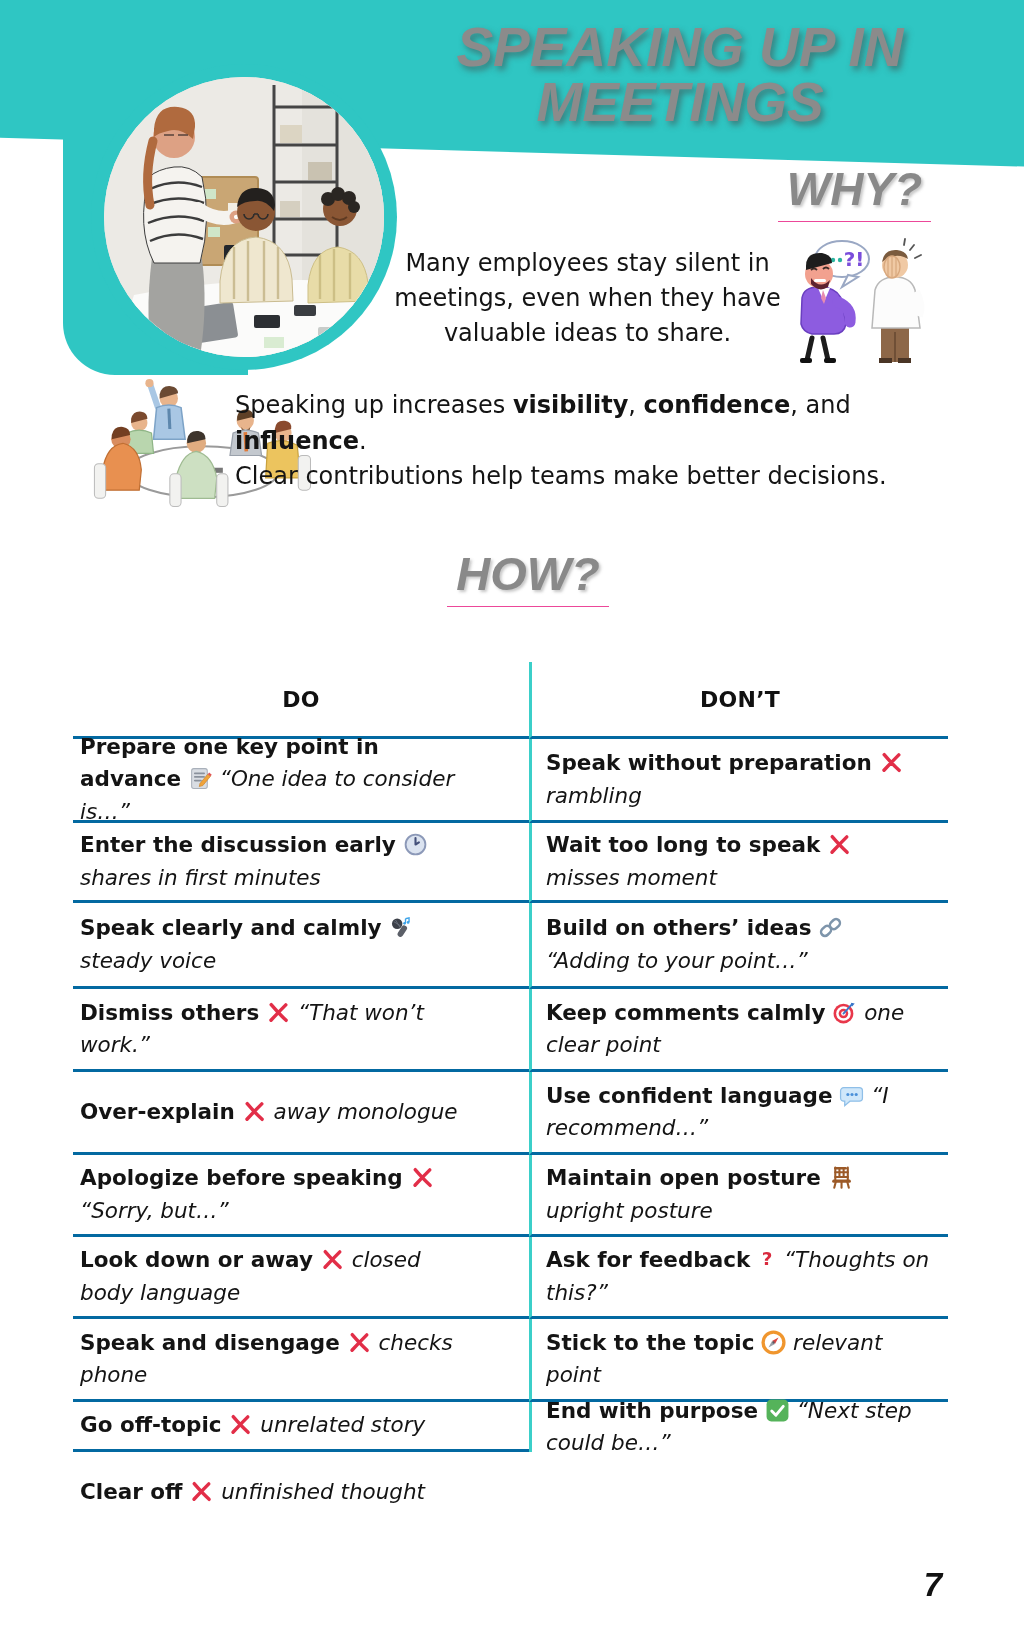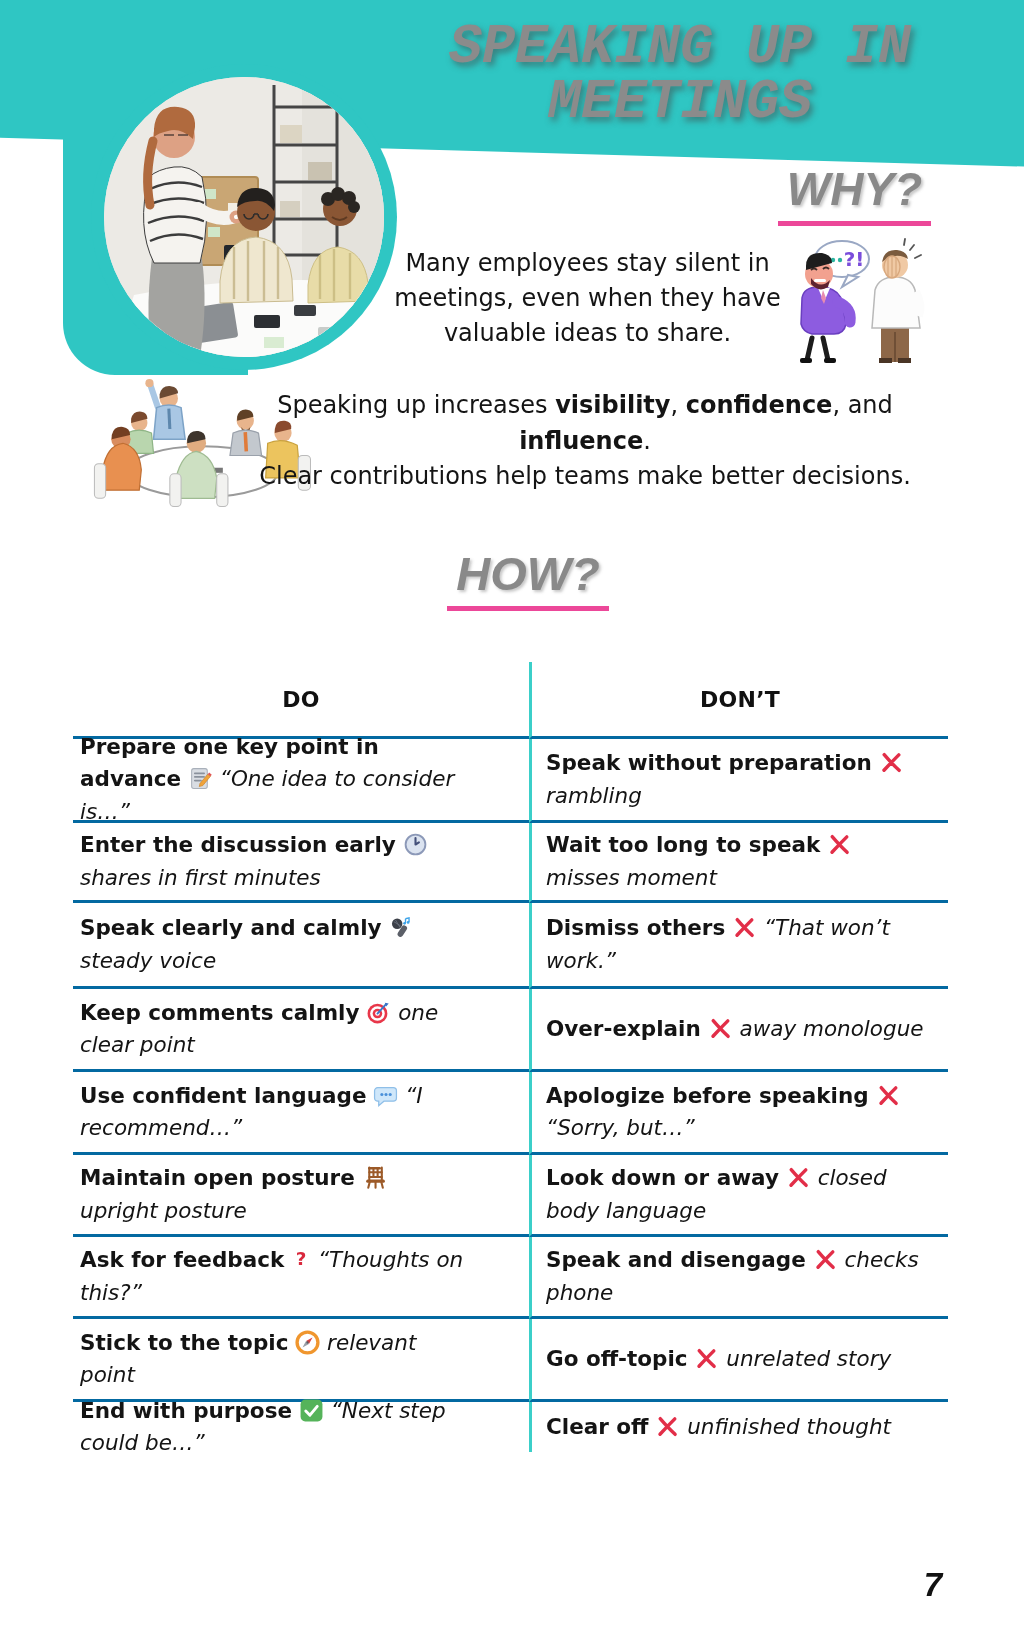--- a/index.html
+++ b/index.html
@@ -9,33 +9,33 @@
   .band{position:absolute;left:0;top:0;width:1024px;height:170px;background:#2fc6c3;
         clip-path:polygon(0 0,100% 0,100% 98%,0 81%);}
   
   .blob-rect{position:absolute;left:63px;top:118px;width:185px;height:257px;background:#2fc6c3;
              border-radius:0 0 0 52px;}
   .blob-ring{position:absolute;left:91px;top:64px;width:306px;height:306px;border-radius:50%;
              background:#2fc6c3;}
   .photo{position:absolute;left:104px;top:77px;width:280px;height:280px;border-radius:50%;
          overflow:hidden;background:#eceae5;}
   .title{position:absolute;left:400px;top:20px;width:560px;text-align:center;
-         font-family:Liberation Mono, monospace;font-style:italic;font-weight:800;
+         font-family:Liberation Sans, sans-serif;font-style:italic;font-weight:800;
          font-size:55px;line-height:1.0;color:#8b8b8b;letter-spacing:0px;
          text-shadow:3px 4px 6px rgba(66,70,70,.55);white-space:pre-line;}
   .why-head{position:absolute;left:762px;top:162px;width:185px;text-align:center;
             font-family:"Liberation Sans",sans-serif;font-style:italic;font-weight:800;
             font-size:46px;color:#898989;text-shadow:2px 2px 3px rgba(95,95,95,.35);}
   .how-head{position:absolute;left:0;top:546px;width:1056px;text-align:center;
             font-family:"Liberation Sans",sans-serif;font-style:italic;font-weight:800;
             font-size:47px;color:#898989;text-shadow:2px 2px 3px rgba(95,95,95,.35);}
-  .uline{display:inline-block;border-bottom:5px solid #ec4899;padding:0 9px 5px;}
+  .uline{display:inline-block;border-bottom:1px solid #ec4899;padding:0 9px 5px;}
   .p1{position:absolute;left:385px;top:246px;width:405px;text-align:center;font-size:24px;
       line-height:1.45;white-space:pre-line;color:#141414;}
-  .p2{position:absolute;left:235px;top:388px;width:700px;text-align:center;font-size:24px;
+  .p2{position:absolute;left:235px;top:388px;width:700px;font-size:24px;
       line-height:1.48;color:#141414;}
   .p2 .seg-line{white-space:pre-line;}
   .p2 .b, .p1 .b{font-weight:bold;}
   .illu{position:absolute;}
   
   .tbl{position:absolute;left:73px;top:662px;width:875px;display:grid;
        grid-template-columns:456px 419px;
        grid-template-rows:77px 84px 80px 86px 83px 83px 82px 82px 83px 50px 81px;}
   .cell{box-sizing:border-box;display:flex;align-items:center;border-bottom:3px solid #0369a1;
         font-size:21.5px;line-height:1.5;padding:2px 60px 2px 7px;color:#141414;}
@@ -248,20 +248,26 @@
         <span class="txt"><b>Speak clearly and calmly</b> <span class="ic"><svg viewBox="0 0 24 24">
               <rect x="11" y="9.5" width="5.5" height="12" rx="2.7" transform="rotate(33 13.7 15.5)" fill="#5b5f68"></rect>
               <circle cx="8.8" cy="8.4" r="5" fill="#3c4049"></circle>
               <path d="M5.6 6.4 L12 10.4 M7.2 4.8 L11.6 12" stroke="#6e7380" stroke-width="0.8"></path>
               <path d="M16.8 3.6 v4 M16.8 3.6 l3.4 -0.9 v4" stroke="#3da3e8" stroke-width="1.3" fill="none"></path>
               <circle cx="15.9" cy="8" r="1.3" fill="#3da3e8"></circle>
               <circle cx="19.3" cy="7.1" r="1.3" fill="#3da3e8"></circle>
             </svg></span> <i>steady voice</i></span>
       </div>
       <div class="cell">
+        <span class="txt"><b>Build on others’ ideas</b> <span class="ic"><svg viewBox="0 0 24 24" fill="none" stroke="#7e95ab" stroke-width="2.4">
+              <rect x="2.5" y="11.5" width="10.5" height="7.5" rx="3.75" transform="rotate(-45 7.75 15.25)"></rect>
+              <rect x="11" y="5" width="10.5" height="7.5" rx="3.75" transform="rotate(-45 16.25 8.75)"></rect>
+            </svg></span> <i>“Adding to your point…”</i></span>
+      </div>
+      <div class="cell">
         <span class="txt"><b>Dismiss others</b> <span class="ic"><svg viewBox="0 0 24 24">
               <path d="M5 4.5 C8 8 16 16.5 19.3 19.5 M19 4.7 C15.5 8.2 8 16 4.8 19.4" stroke="#e22e48" stroke-width="3.3" fill="none" stroke-linecap="round"></path>
             </svg></span> <i>“That won’t work.”</i></span>
       </div>
       <div class="cell">
         <span class="txt"><b>Keep comments calmly</b> <span class="ic"><svg viewBox="0 0 24 24">
               <circle cx="11" cy="13" r="9.5" fill="#e8374a"></circle>
               <circle cx="11" cy="13" r="7" fill="#ffffff"></circle>
               <circle cx="11" cy="13" r="4.6" fill="#e8374a"></circle>
               <circle cx="11" cy="13" r="2.2" fill="#ffffff"></circle>

